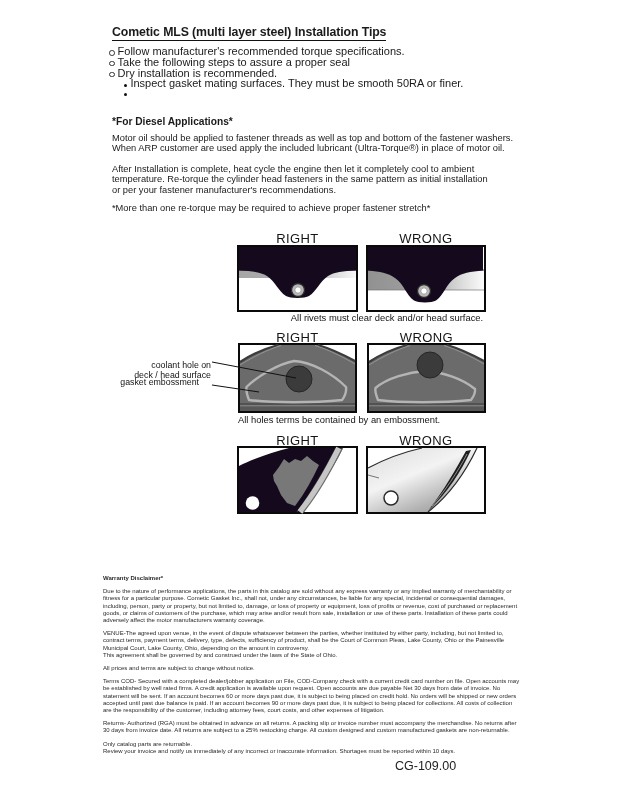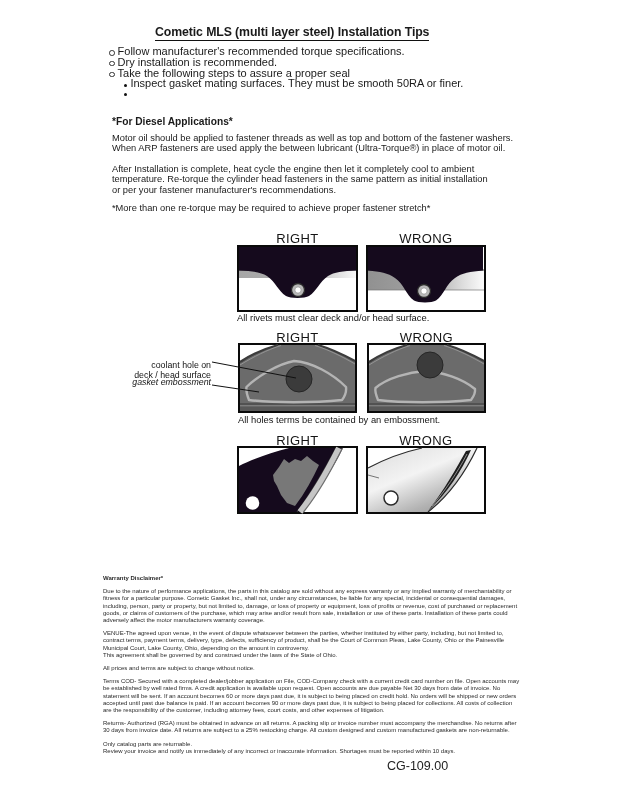--- a/index.html
+++ b/index.html
@@ -1,21 +1,21 @@
 <!DOCTYPE html>
 <html><head>
 <meta charset="utf-8">
 <style>
   html,body{margin:0;padding:0;background:#e9e9e9;}
   #page{position:relative;width:618px;height:800px;background:#ffffff;overflow:hidden;
         font-family:"Liberation Sans", sans-serif;color:#1a1a1a;}
   .abs{position:absolute;}
   
   .title{font-size:12.3px;font-weight:bold;letter-spacing:-0.1px;}
-  .title span{border-bottom:1.6px solid #111;padding-bottom:1px;margin-left:43px;}
+  .title span{border-bottom:1.6px solid #111;padding-bottom:1px;}
   
   .b-row{display:flex;align-items:center;line-height:10.8px;font-size:11px;}
   .b-row.lvl2{padding-left:15px;}
   .marker{flex:0 0 auto;margin-top:3px;margin-right:3px;}
   .ring{width:3.6px;height:3.6px;border:1px solid #333;border-radius:50%;background:#fff;}
   .dot{width:3.4px;height:3.4px;border-radius:50%;background:#111;margin-top:3.5px;}
   
   .h2{font-size:10.2px;font-weight:bold;}
   .para{font-size:9.3px;line-height:10.4px;white-space:pre-line;}
   
@@ -38,38 +38,38 @@
     <span>Cometic MLS (multi layer steel) Installation Tips</span>
   </div>
 
   <div class="abs" style="left:109px;top:46px;width:470px;">
     <div class="b-row lvl1">
         <span class="marker ring"></span>
         <span>Follow manufacturer's recommended torque specifications.</span>
       </div>
     <div class="b-row lvl1">
         <span class="marker ring"></span>
-        <span>Dry installation is recommended.</span>
+        <span>Take the following steps to assure a proper seal</span>
       </div>
     <div class="b-row lvl1">
         <span class="marker ring"></span>
-        <span>Take the following steps to assure a proper seal</span>
+        <span>Dry installation is recommended.</span>
       </div>
     <div class="b-row lvl2">
         <span class="marker dot"></span>
         <span>Inspect gasket mating surfaces.  They must be smooth 50RA or finer.</span>
       </div>
     <div class="b-row lvl2">
         <span class="marker dot"></span>
       </div>
   </div>
 
   <div class="abs h2" style="left:112px;top:116px;">*For Diesel Applications*</div>
   <div class="abs para" style="left:112px;top:133px;width:468px;">Motor oil should be applied to fastener threads as well as top and bottom of the fastener washers.
-When ARP fasteners are used apply the between lubricant (Ultra-Torque®) in place of motor oil.</div>
+When ARP customer are used apply the included lubricant (Ultra-Torque®) in place of motor oil.</div>
   <div class="abs para" style="left:112px;top:164px;width:468px;">After Installation is complete, heat cycle the engine then let it completely cool to ambient
 temperature. Re-torque the cylinder head fasteners in the same pattern as initial installation
 or per your fastener manufacturer's recommendations.</div>
   <div class="abs para" style="left:112px;top:203px;width:468px;">*More than one re-torque may be required to achieve proper fastener stretch*</div>
 
   <div class="abs dlabel" style="left:237px;top:231px;width:121px;">RIGHT</div>
   <div class="abs dlabel" style="left:366px;top:231px;width:120px;">WRONG</div>
 
   <svg class="abs" style="left:237px;top:245px;" width="121" height="67" viewBox="0 0 121 67">
     <defs>
@@ -103,28 +103,28 @@
     <rect x="2" y="25" width="116" height="20" fill="url(#d1w)"></rect>
     <path d="M2,25 H118" stroke="#4f4f4f" stroke-width="1" fill="none"></path>
     <path d="M2,45 H118" stroke="#777777" stroke-width="0.7" fill="none"></path>
     <path d="M2,2 H117 V25.5 C104,26.5 96,28 89,33 C80,39 78,50 70,55.5 C66,58 52,58 48,55.5 C40,50 38,39 29,33 C22,28 14,26.5 2,25.5 Z" fill="#150a1d"></path>
     <g>
       <circle cx="58" cy="46" r="6.5" fill="#b8b8b8" stroke="#2c2c2c" stroke-width="1.3"></circle>
       <circle cx="58" cy="46" r="3.1" fill="#ffffff" stroke="#8a8a8a" stroke-width="0.6"></circle>
     </g>
   </svg>
 
-  <div class="abs caption" style="left:237px;top:313px;width:300px;">All rivets must clear deck and/or head surface.</div>
+  <div class="abs caption" style="left:237px;top:313px;width:300px;text-align:center;">All rivets must clear deck and/or head surface.</div>
 
   <div class="abs dlabel" style="left:238px;top:330px;width:119px;">RIGHT</div>
   <div class="abs dlabel" style="left:367px;top:330px;width:119px;">WRONG</div>
 
   <div class="abs callout" style="left:110px;top:345px;width:101px;margin-top:16px;">coolant hole on
 deck / head surface</div>
-  <div class="abs callout" style="left:110px;top:378px;width:101px;font-style:italic;">gasket embossment</div>
+  <div class="abs callout" style="left:98px;top:378px;width:101px;">gasket embossment</div>
 
   <svg class="abs" style="left:238px;top:343px;" width="119" height="70" viewBox="0 0 119 70">
     <rect x="1" y="1" width="117" height="68" fill="#6b6b6b" stroke="#0a0a0a" stroke-width="2"></rect>
     <path d="M2,2 L40,2 C27,5.5 12,12.5 2,19 Z" fill="#ffffff"></path>
     <path d="M40,2 C27,5.5 12,12.5 2,19" stroke="#3c3c3c" stroke-width="2.2" fill="none"></path>
     <path d="M43,2.5 C30,6.5 15,14 2,22" stroke="#989898" stroke-width="0.9" fill="none"></path>
     <path d="M117,2 L80,2 C92,5.5 106,12 117,18 Z" fill="#ffffff"></path>
     <path d="M80,2 C92,5.5 106,12 117,18" stroke="#3c3c3c" stroke-width="2.2" fill="none"></path>
     <path d="M77,2.5 C90,6.5 104,13.5 117,21" stroke="#989898" stroke-width="0.9" fill="none"></path>
     <path d="M2,61 H117" stroke="#3a3a3a" stroke-width="1" fill="none"></path>
@@ -206,15 +206,15 @@
 be established by well rated firms.  A credit application is available upon request.  Open accounts are due payable Net 30 days from date of invoice.  No
 statement will be sent.  If an account becomes 60 or more days past due, it is subject to being placed on credit hold.  No orders will be shipped or new orders
 accepted until past due balance is paid.  If an account becomes 90 or more days past due, it is subject to being placed for collections.  All costs of collection
 are the responsibility of the customer, including attorney fees, court costs, and other expenses of litigation.</p>
     <p>Returns- Authorized (RGA) must be obtained in advance on all returns.  A packing slip or invoice number must accompany the merchandise.  No returns after
 30 days from invoice date.  All returns are subject to a 25% restocking charge.  All custom designed and custom manufactured gaskets are non-returnable.</p>
     <p>Only catalog parts are returnable.
 Review your invoice and notify us immediately of any incorrect or inaccurate information.  Shortages must be reported within 10 days.</p>
   </div>
 
-  <div class="abs footer" style="left:387px;top:759px;text-align:center;">CG-109.00</div>
+  <div class="abs footer" style="left:395px;top:759px;text-align:center;">CG-109.00</div>
 
 </div>
 
 </body></html>

